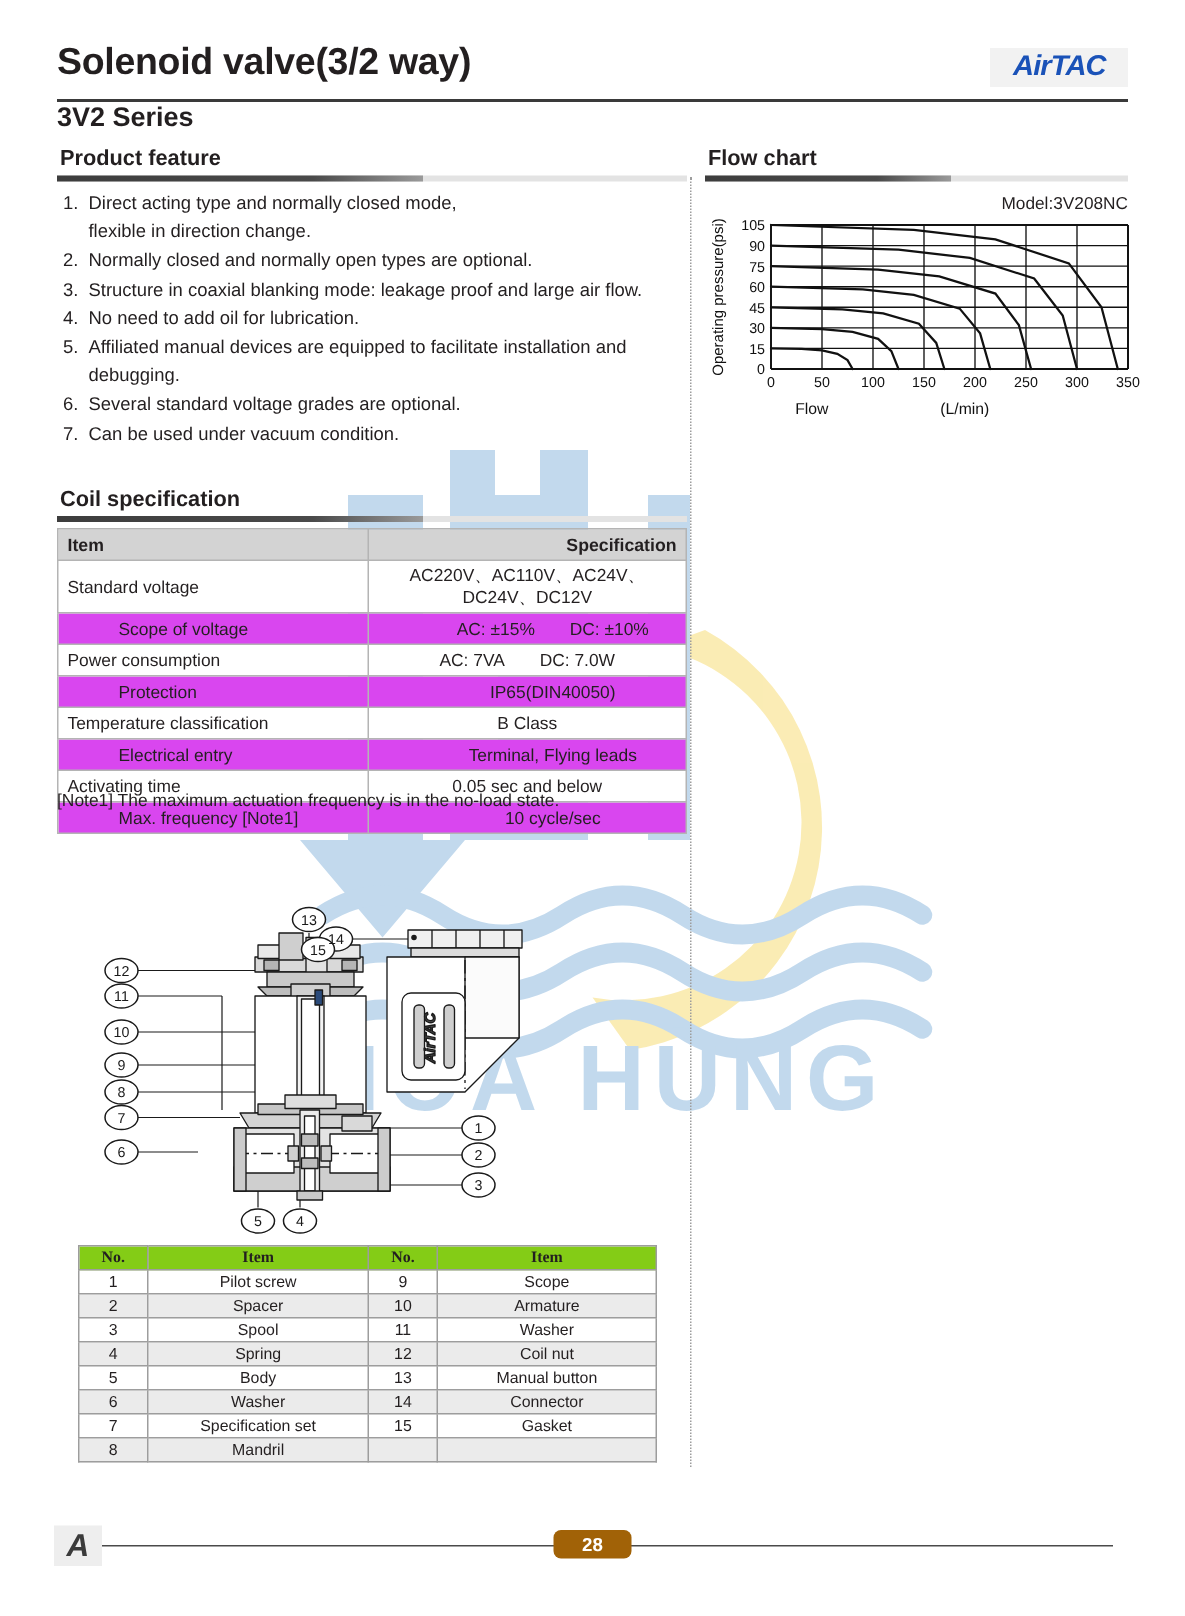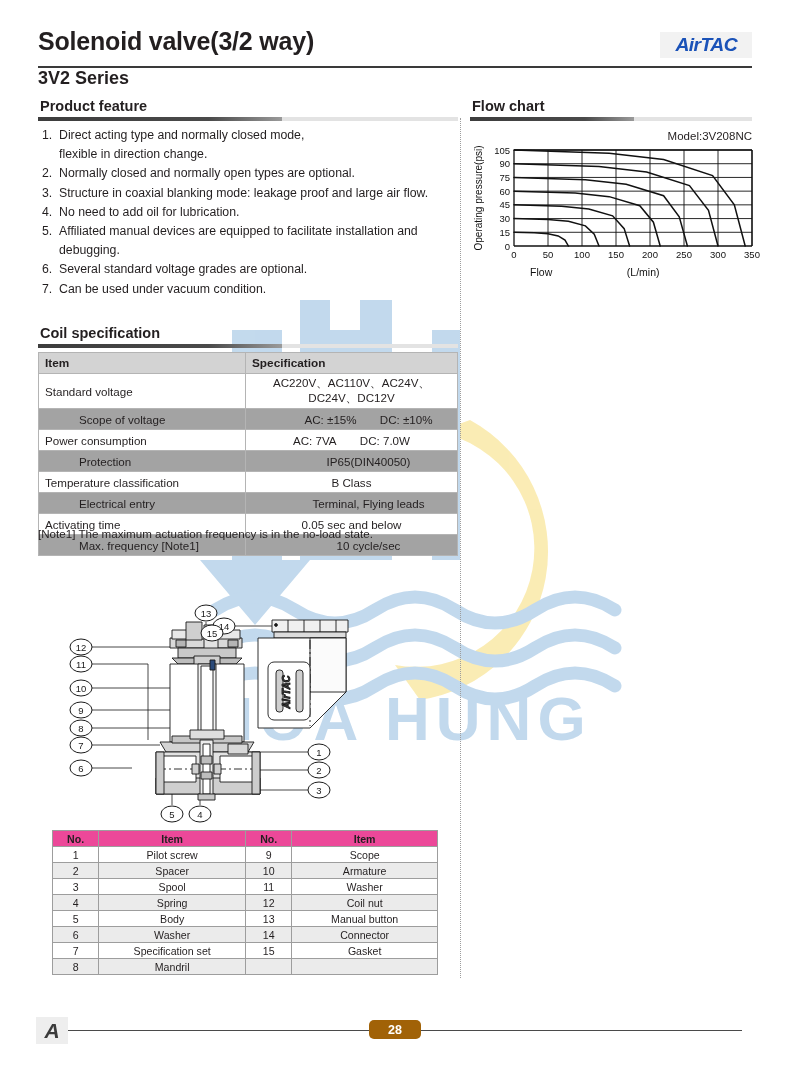--- a/index.html
+++ b/index.html
@@ -57,34 +57,34 @@
   
   .flowchart { position:absolute; left:470px; top:128px; width:290px; height:150px; z-index:3; }
   .chart-model { position:absolute; right:8px; top:2px; font-size:11.5px;padding-left:33px; }
 
   
   table { border-collapse:collapse; }
   .spec-tbl { position:absolute; left:38px; top:352px; width:420px; z-index:3; font-size:11.6px; }
   .spec-tbl th, .spec-tbl td { border:1px solid #b4b4b4; padding:2px 6px; height:16px; }
   .spec-tbl th { background:#d3d3d3; font-weight:bold; font-size:11.8px; }
   .spec-tbl th.c1 { text-align:left; width:160px; }
-  .spec-tbl th.c2 { text-align:left; }
+  .spec-tbl th.c2 { text-align:right; }
   .spec-tbl td.k { text-align:left; width:160px; }
   .spec-tbl td.v { text-align:center; }
   .spec-tbl tr.odd td { background:#ffffff; }
-  .spec-tbl tr.even td { background:#a3a3a3;padding-left:40px; }
+  .spec-tbl tr.even td { background:#d946ef;padding-left:40px; }
 
   .note { position:absolute; left:38px; top:527px; font-size:11.6px; z-index:3; }
 
   
   .struct-wrap { position:absolute; left:60px; top:600px; width:380px; height:225px; z-index:3; }
 
   .parts-tbl { position:absolute; left:52px; top:830px; width:386px; z-index:3; font-size:10.6px; }
   .parts-tbl th, .parts-tbl td { border:1px solid #9d9d9d; height:13px; padding:1px 3px; text-align:center; }
-  .parts-tbl th { background:#ec4899; font-weight:bold; }
+  .parts-tbl th { background:#84cc16; font-weight:bold;font-family:Liberation Serif, serif; }
   .parts-tbl td.no { width:42px; }
   .parts-tbl td.it { width:150px; }
   .parts-tbl tr.odd td { background:#ffffff; }
   .parts-tbl tr.even td { background:#ebebeb; }
 
   
   .footer { position:absolute; left:0; bottom:28px; width:790px; height:36px; z-index:3; }
   .foot-line { position:absolute; left:52px; top:17px; width:690px; height:1px; background:#4a4a4a; }
   .foot-mark {
     position:absolute; left:36px; top:4px; width:32px; height:27px;

